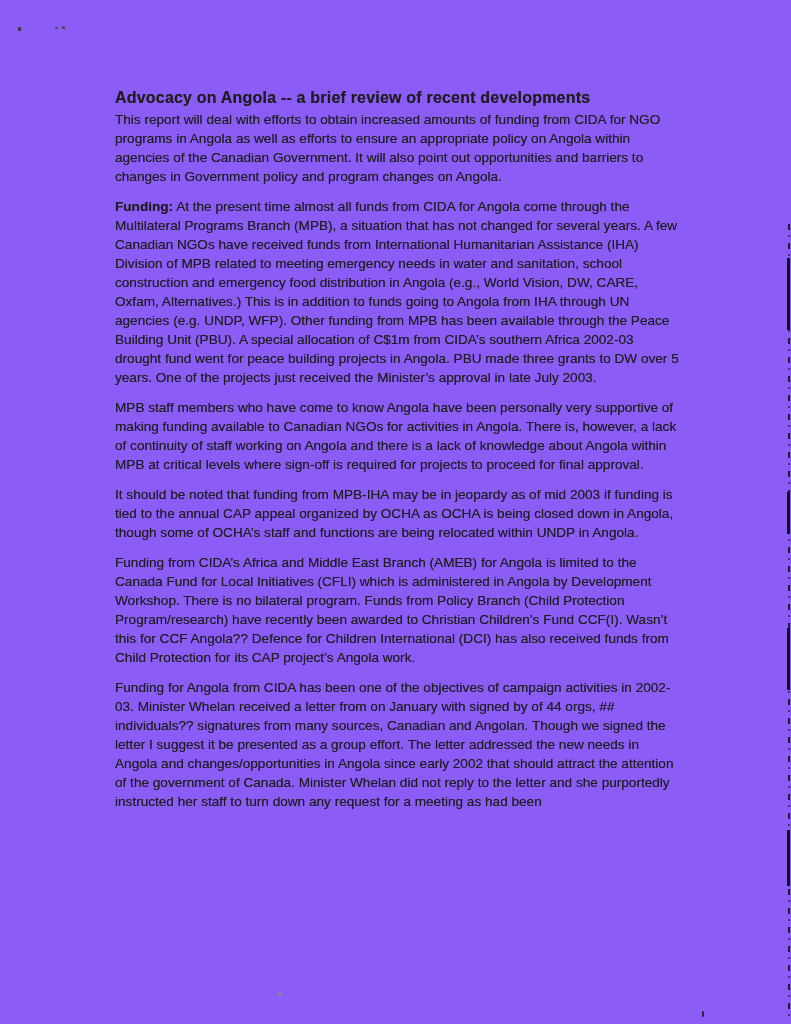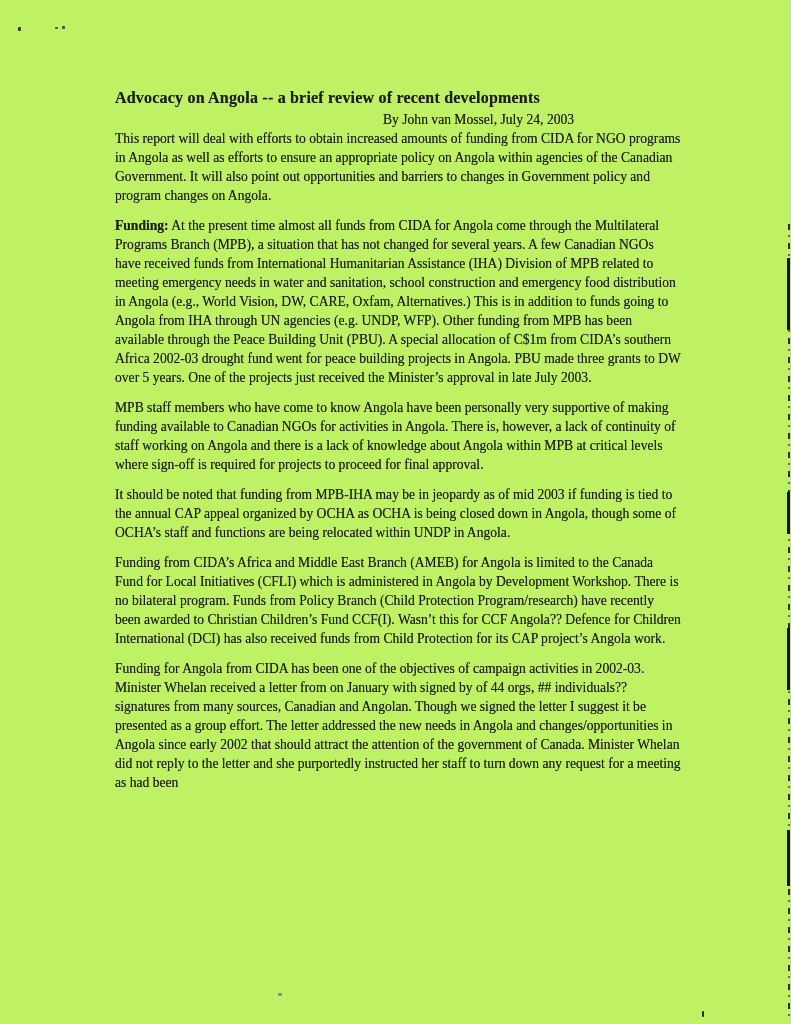--- a/index.html
+++ b/index.html
@@ -4,23 +4,23 @@
 <style>
   html, body {
     margin: 0;
     padding: 0;
     background: #ffffff;
   }
   .page {
     position: relative;
     width: 791px;
     height: 1024px;
-    background: #bef264;
+    background: #8b5cf6;
     overflow: hidden;
-    font-family: Liberation Serif, serif;
+    font-family: Liberation Sans, sans-serif;
   }
   .content {
     position: absolute;
     left: 115px;
     top: 88px;
     width: 567px;
     color: #1e1e1e;
     text-shadow: 0 0 0.6px rgba(30,30,30,0.65);
   }
   .doc-title {
@@ -97,21 +97,20 @@
     <div class="edge-solid" style="top:268px; height:42px;"></div>
     <div class="edge-solid" style="top:404px; height:62px;"></div>
     <div class="edge-solid" style="top:606px; height:56px;"></div>
   </div>
 
   <div class="content">
 
     <h1 class="doc-title">Advocacy on Angola -- a brief review of recent developments</h1>
 
     <div class="byline">
-      <div>By John van Mossel, July 24, 2003</div>
     </div>
 
     <div class="body-text">
 
       <p class="para"><span class="lead"></span><span>This report will deal with efforts to obtain increased amounts of funding from CIDA for NGO programs in Angola as well as efforts to ensure an appropriate policy on Angola within agencies of the Canadian Government. It will also point out opportunities and barriers to changes in Government policy and program changes on Angola.</span></p>
 
       <p class="para"><span class="lead">Funding:</span><span> At the present time almost all funds from CIDA for Angola come through the Multilateral Programs Branch (MPB), a situation that has not changed for several years. A few Canadian NGOs have received funds from International Humanitarian Assistance (IHA) Division of MPB related to meeting emergency needs in water and sanitation, school construction and emergency food distribution in Angola (e.g., World Vision, DW, CARE, Oxfam, Alternatives.) This is in addition to funds going to Angola from IHA through UN agencies (e.g. UNDP, WFP). Other funding from MPB has been available through the Peace Building Unit (PBU). A special allocation of C$1m from CIDA’s southern Africa 2002-03 drought fund went for peace building projects in Angola. PBU made three grants to DW over 5 years. One of the projects just received the Minister’s approval in late July 2003.</span></p>
 
       <p class="para"><span class="lead"></span><span>MPB staff members who have come to know Angola have been personally very supportive of making funding available to Canadian NGOs for activities in Angola. There is, however, a lack of continuity of staff working on Angola and there is a lack of knowledge about Angola within MPB at critical levels where sign-off is required for projects to proceed for final approval.</span></p>
 

